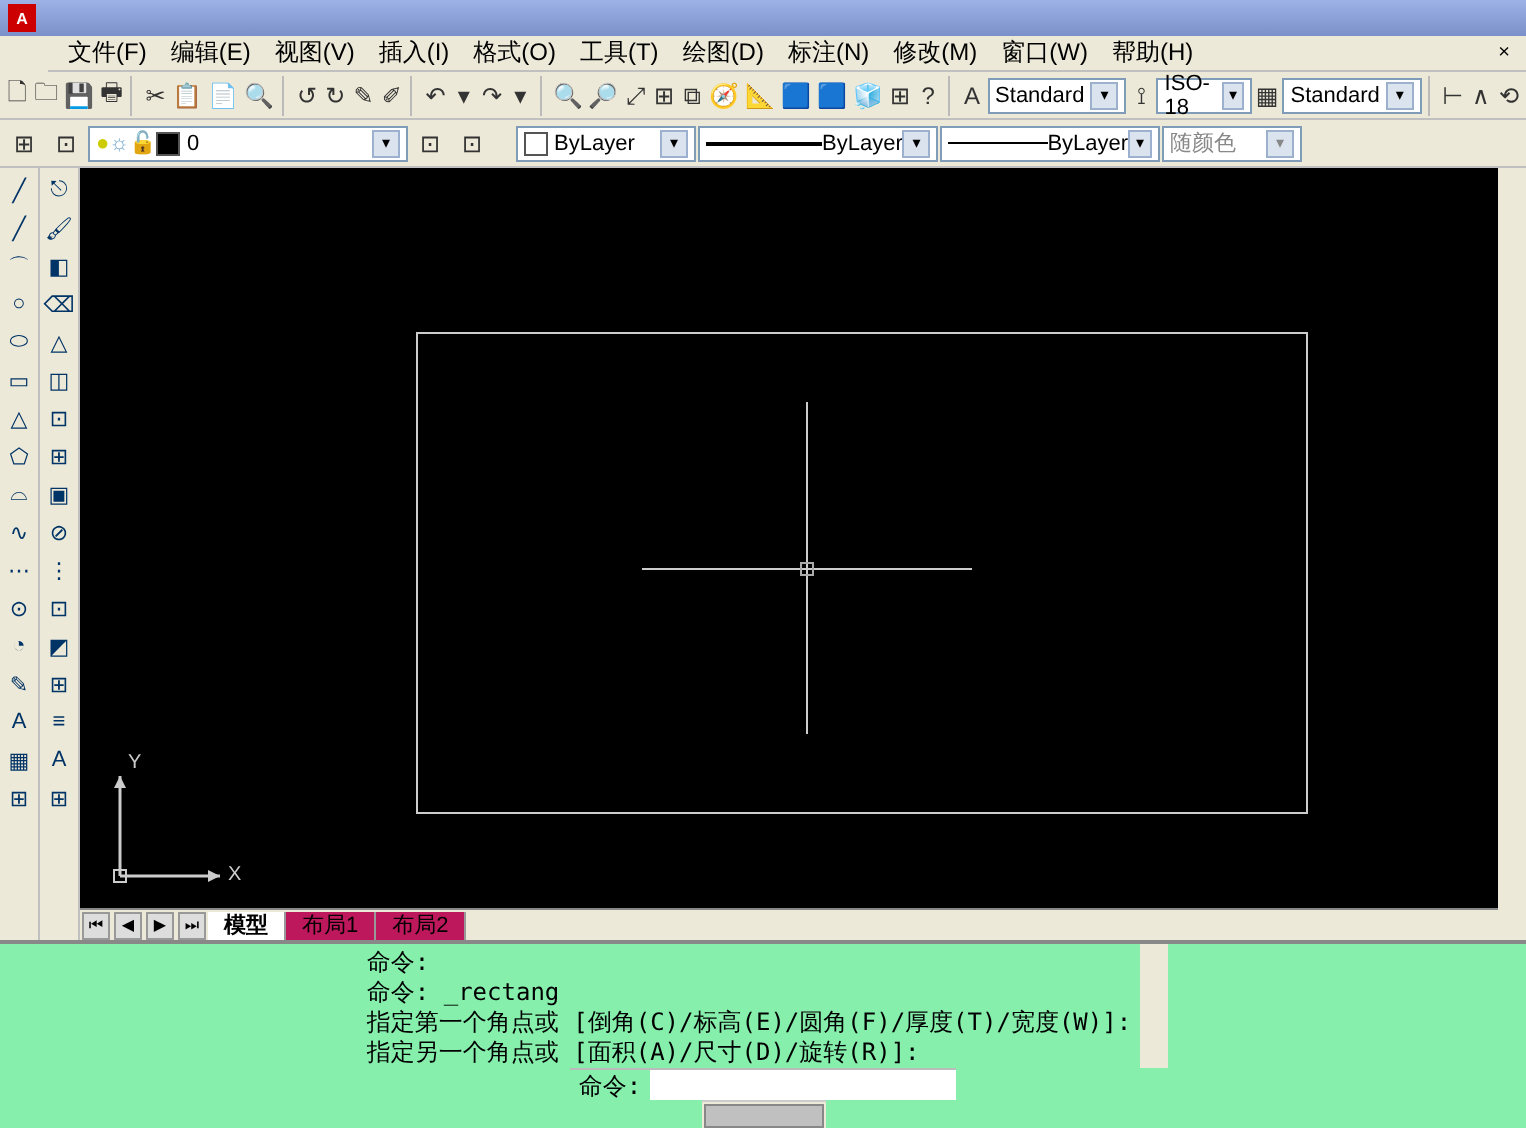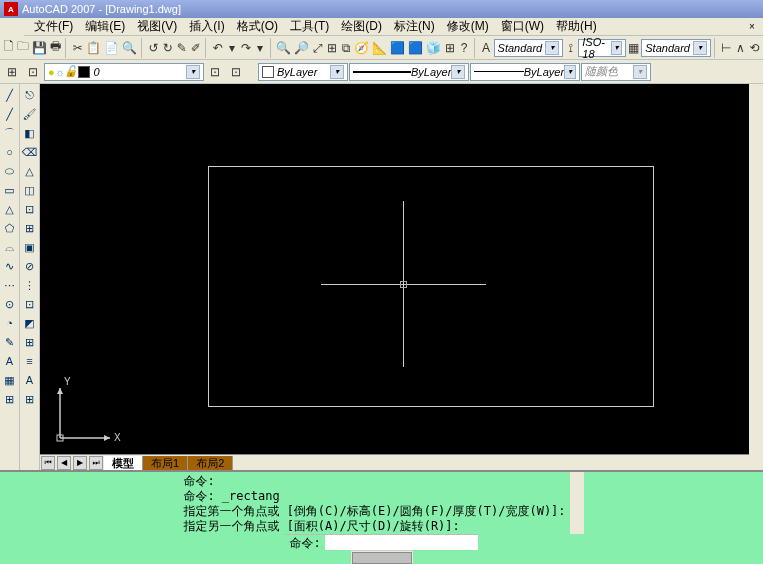--- a/index.html
+++ b/index.html
@@ -44,21 +44,21 @@
   .tool-btn {
     width: 20px; height: 20px; display: inline-flex;
     align-items: center; justify-content: center;
     font-size: 12px; color: #333; cursor: default;
     border: 1px solid transparent;
   }
   .sep { width: 4px; height: 20px; border-left: 1px solid #bbb; margin: 0 2px; }
   .combo {
     height: 18px; background: #fff; border: 1px solid #7f9db9;
     display: inline-flex; align-items: center; padding: 0 3px;
-    font-size: 11px; color: #000; position: relative; font-style: italic;
+    font-size: 11px; color: #000; position: relative;
   }
   .combo .arrow {
     width: 14px; height: 14px; background: #dbe3ef;
     display: inline-flex; align-items: center; justify-content: center;
     font-size: 8px; margin-left: 3px; border: 1px solid #9cb0d0;
   }
   .swatch {
     width: 12px; height: 12px; background: #fff; border: 1px solid #555;
     margin-right: 3px;
   }
@@ -108,21 +108,21 @@
     height: 16px; background: #ece9d8; display: flex; align-items: center;
     border-top: 1px solid #888; font-size: 11px;
   }
   .tab-nav {
     width: 14px; height: 14px; display: inline-flex; align-items: center;
     justify-content: center; border: 1px solid #999; margin: 0 1px;
     font-size: 8px; cursor: default; background: #ddd;
   }
   .tab {
     padding: 0 8px; height: 14px; line-height: 14px;
-    border-right: 1px solid #999; background: #a16207; cursor: default;
+    border-right: 1px solid #999; background: #be185d; cursor: default;
   }
   .tab.active { background: #fff; font-weight: bold; text-align: center; }
   
   .cmdwin {
     height: 94px; background: #86efac; border-top: 2px solid #888;
     display: flex; flex-direction: column; align-items: center;
   }
   .cmd-history {
     flex: 1; overflow: auto; padding: 2px 4px;
     font-size: 12px; color: #000; line-height: 15px;
@@ -151,21 +151,20 @@
   .line-sample {
     width: 60px; height: 2px; background: #000; display: inline-block;
     vertical-align: middle;
   }
 </style>
 </head>
 <body>
 
 <div class="titlebar">
   <span class="app-icon">A</span>
-  <span>AutoCAD 2007 - [Drawing1.dwg]</span>
 </div>
 
 <div class="menubar">
   <span class="item">文件(F)</span>
   <span class="item">编辑(E)</span>
   <span class="item">视图(V)</span>
   <span class="item">插入(I)</span>
   <span class="item">格式(O)</span>
   <span class="item">工具(T)</span>
   <span class="item">绘图(D)</span>

